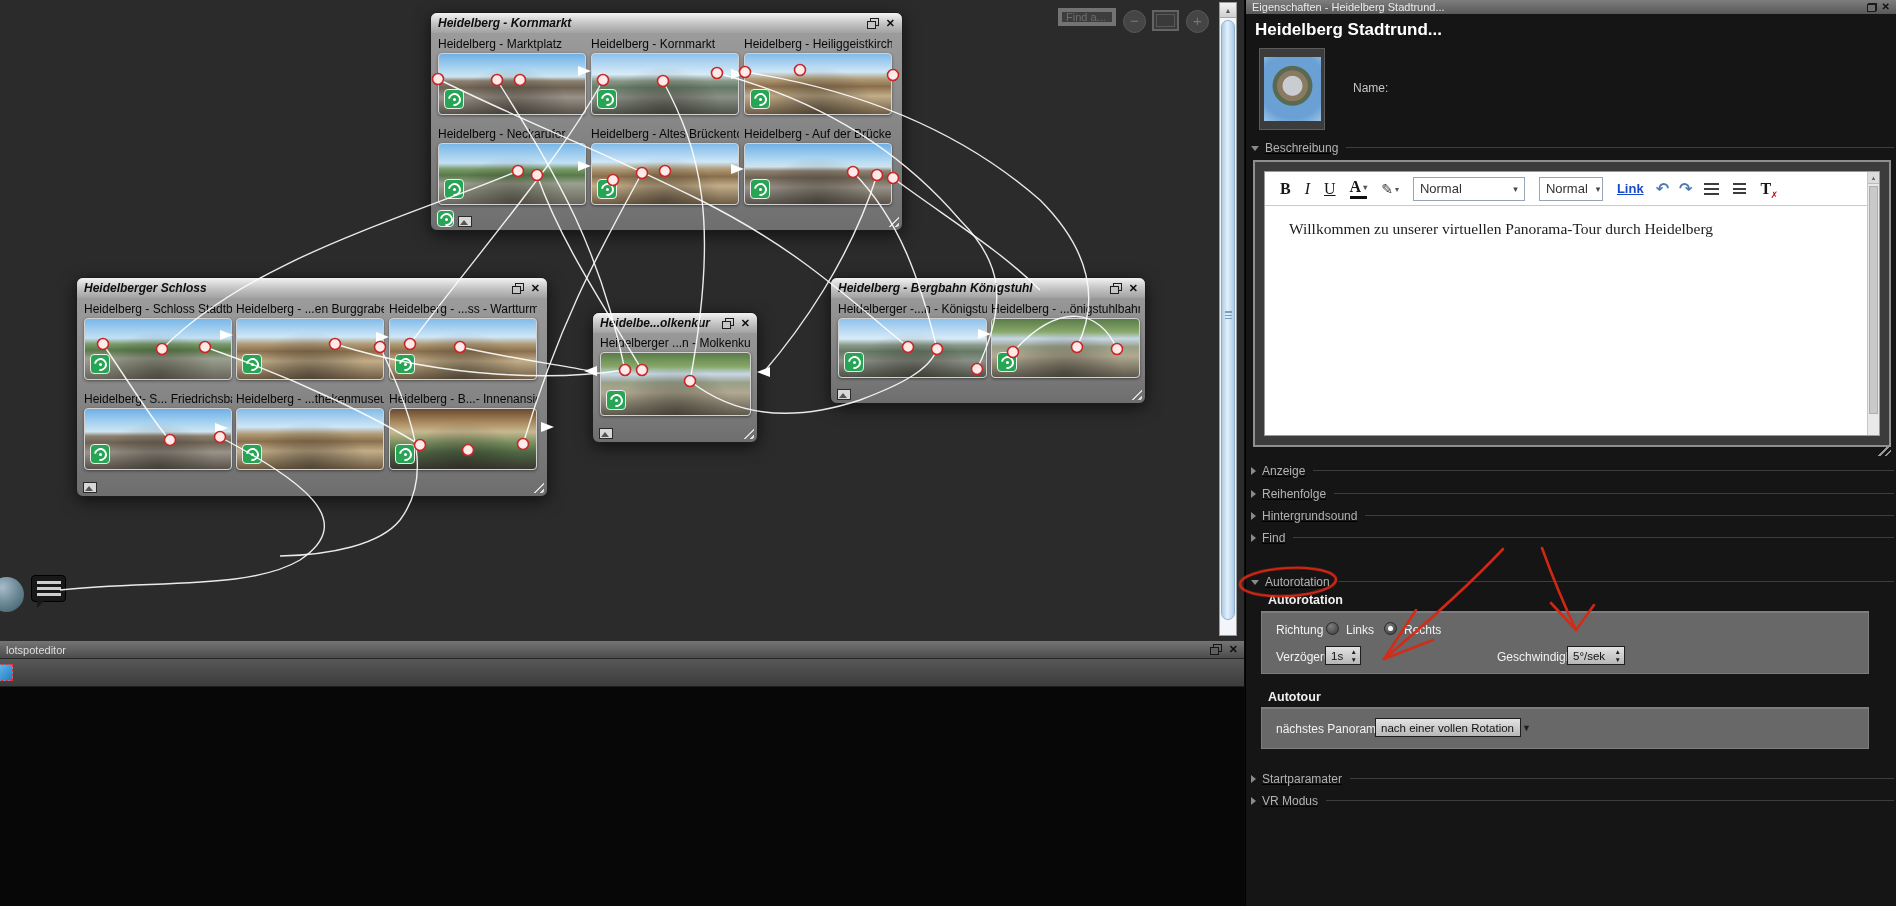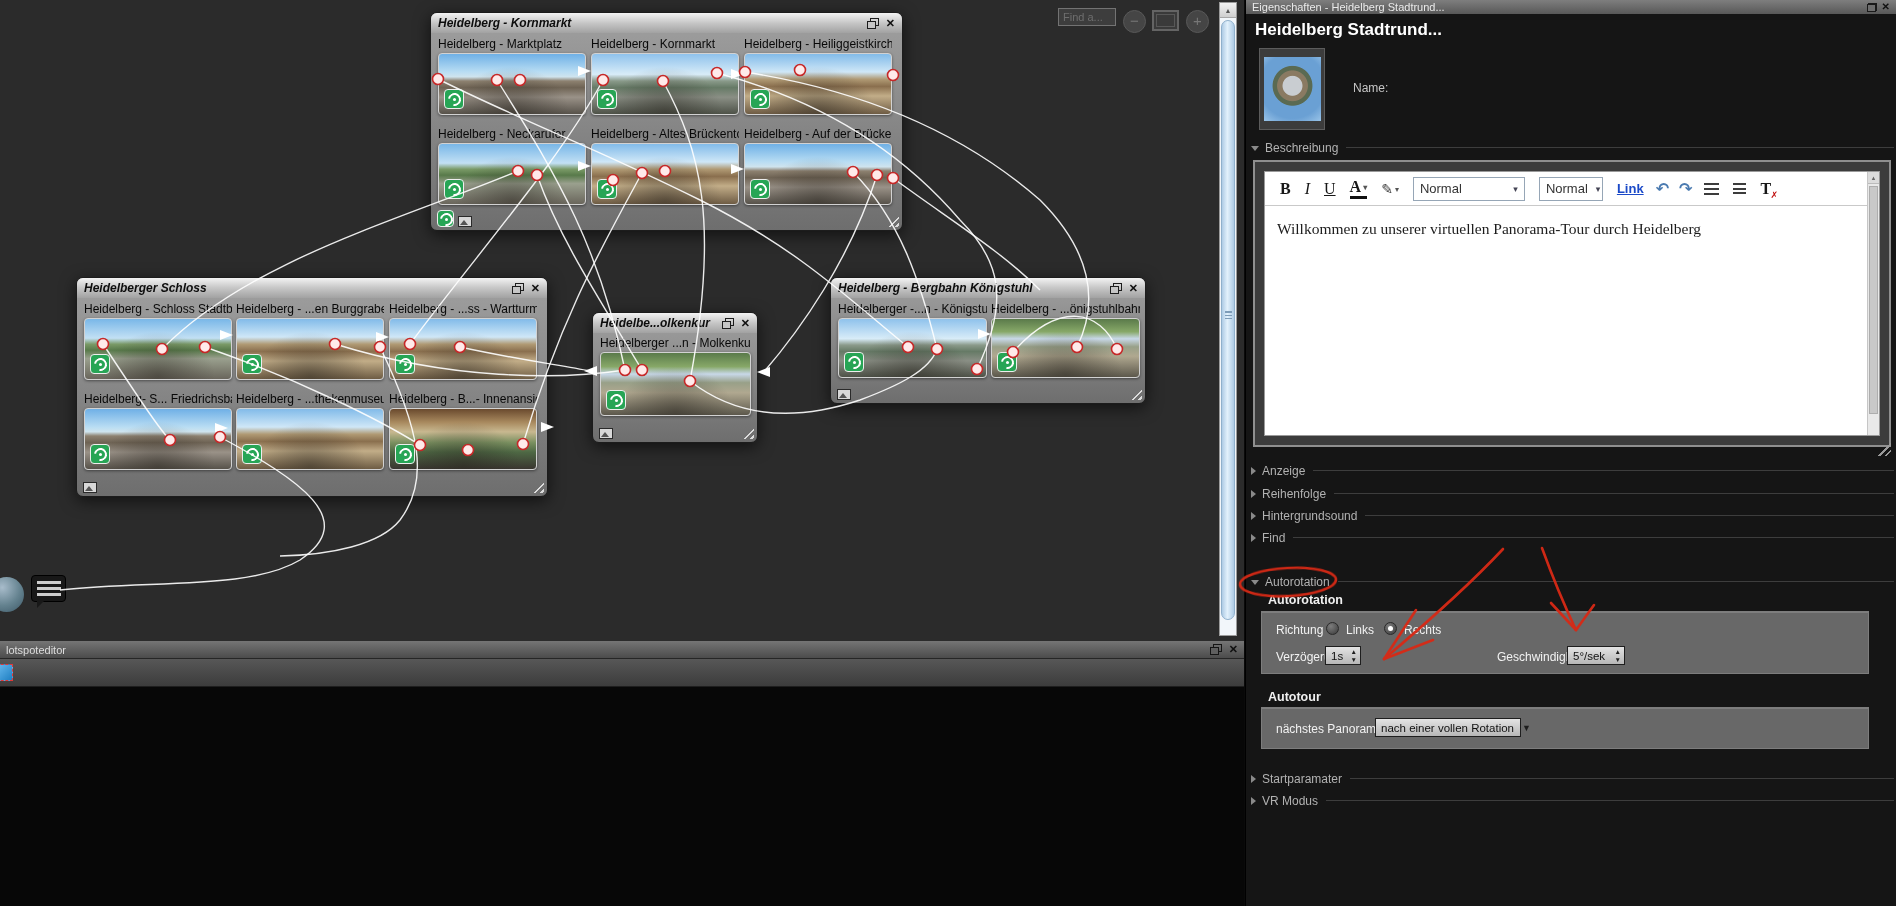--- a/index.html
+++ b/index.html
@@ -5,21 +5,21 @@
   * { margin:0; padding:0; box-sizing:border-box; }
   html,body { width:1896px; height:906px; overflow:hidden; background:#0a0a0a;
               font-family:"Liberation Sans", sans-serif; }
   #stage { position:relative; width:1896px; height:906px; }
 
   
   #canvas { position:absolute; left:0; top:0; width:1244px; height:641px; background:#2b2b2b; overflow:hidden; }
 
   
   .find-box { position:absolute; left:1058px; top:8px; width:58px; height:18px; background:#3d3d3d;
-              border:1px solid #737373; color:#7b7b7b; font-size:11px; padding:0 4px; }
+              border:4px solid #737373; color:#7b7b7b; font-size:11px; padding:0 4px; }
   .find-box::placeholder { color:#6e6e6e; }
   .cbtn { position:absolute; width:23px; height:23px; border-radius:50%; background:#454545;
           border:1px solid #585858; color:#777; font-size:15px; line-height:20px; text-align:center; cursor:pointer; }
   .fit-btn { position:absolute; left:1152px; top:10px; width:27px; height:21px; border:2px solid #646464;
              background:#3a3a3a; cursor:pointer; }
   .fit-btn::after { content:""; position:absolute; inset:2px; border:1px solid #585858; }
 
   
   .vscroll { position:absolute; left:1219px; top:2px; width:18px; height:634px; background:#f2f6fa;
              border:1px solid #9b9b9b; z-index:40; }
@@ -99,21 +99,21 @@
   .side-title .float-icon::after { background:#6e6e6e; }
   .side-title .close-x { font-size:10px; }
   .side-head { position:absolute; left:9px; top:20px; font-size:17px; font-weight:bold; color:#ffffff; }
   .tour-thumb { position:absolute; left:13px; top:48px; width:66px; height:82px; background:#3c3c3c; border:1px solid #5c5c5c; }
   .planet { position:absolute; left:4px; top:8px; width:57px; height:64px;
             background:radial-gradient(circle at 50% 45%, #c9cdd1 0 21%, #8a7a62 23% 33%, #5a6a52 35% 43%, #6aa0d4 45% 72%, #9ac4e8 100%); }
   .name-lbl { position:absolute; left:107px; top:81px; font-size:12px; color:#c6c6c6; }
   .name-input { position:absolute; left:143px; top:77px; width:505px; height:19px; border:1px solid #6e6e6e;
                 background:linear-gradient(180deg,#d6d6d6,#b2b2b2); font-size:12px; color:#141414; padding:0 5px; }
 
-  .sect { position:absolute; left:0; width:651px; height:17px; display:flex; align-items:center; cursor:pointer; }
+  .sect { position:absolute; left:0; width:651px; height:17px; display:flex; align-items:center; cursor:pointer;text-decoration:underline; }
   .tri { width:0; height:0; border-left:5px solid #8a8a8a; border-top:4px solid transparent;
          border-bottom:4px solid transparent; margin:0 6px 0 5px; flex:none; }
   .tri.exp { border-left:4px solid transparent; border-right:4px solid transparent;
              border-top:5px solid #8a8a8a; border-bottom:none; margin-top:2px; }
   .slbl { font-size:12px; color:#b2b2b2; margin-right:8px; white-space:nowrap; }
   .rule { flex:1; height:1px; background:#3d3d3d; margin-right:3px; }
 
   
   .ed-frame { position:absolute; left:7px; top:160px; width:638px; height:287px; border:2px solid #8f8f8f;
               background:#3c3c3c; padding:9px; }
@@ -128,21 +128,21 @@
                background:#fff; font-size:13px; color:#333; padding:2px 6px; margin:0 7px; height:24px; cursor:pointer; flex:none; }
   .rt-select .sel-arr { font-size:9px; color:#445; margin-left:8px; }
   .rt-select.wide { width:112px; } .rt-select.narrow { width:64px; }
   .rtb.link { font-family:"Liberation Sans",sans-serif; font-size:13px; font-weight:bold; color:#1a49c8; text-decoration:underline; }
   .rtb.arrows { font-family:"DejaVu Sans",sans-serif; font-size:16px; color:#4a7ab0; font-weight:bold; margin:0 5px; }
   .ic-list { width:15px; height:12px; margin:0 7px; cursor:pointer; flex:none;
              background:repeating-linear-gradient(180deg,#3c3c3c 0 2px,transparent 2px 5px); }
   .ic-list.ol { width:13px; background:repeating-linear-gradient(180deg,#3c3c3c 0 2px,transparent 2px 4.5px); }
   .rtb.tf { position:relative; font-weight:bold; }
   .tfx { position:absolute; right:-7px; bottom:-2px; font-size:9px; color:#c01010; font-family:"DejaVu Sans",sans-serif; }
-  .ed-body { padding:14px 12px; font-family:"Liberation Serif","DejaVu Serif",serif; font-size:15.5px; color:#1c1c1c; }
+  .ed-body { padding:14px 12px; font-family:"Liberation Serif","DejaVu Serif",serif; font-size:15.5px; color:#1c1c1c;margin-left:12px; }
   .ed-scroll { position:absolute; right:0; top:0; bottom:0; width:12px; background:#e9e9e9; border-left:1px solid #c6c6c6; }
   .ed-sup { position:absolute; top:0; left:0; width:100%; height:12px; font-size:6px; color:#666; text-align:center;
             line-height:12px; background:#dcdcdc; border-bottom:1px solid #bbb; }
   .ed-sthumb { position:absolute; top:14px; left:1px; width:9px; height:228px; background:#c9c9c9; border:1px solid #adadad; }
   .ed-grip { position:absolute; right:-2px; bottom:-11px; width:15px; height:15px;
              background:repeating-linear-gradient(135deg,transparent 0 3px,#9a9a9a 3px 4.5px);
              clip-path:polygon(100% 0,100% 100%,0 100%); cursor:nwse-resize; }
 
   .ghead { position:absolute; left:22px; font-size:12.5px; font-weight:bold; color:#f0f0f0; }
   .gpanel { position:absolute; left:15px; width:608px; background:#686868; border:1px solid #7d7d7d;

